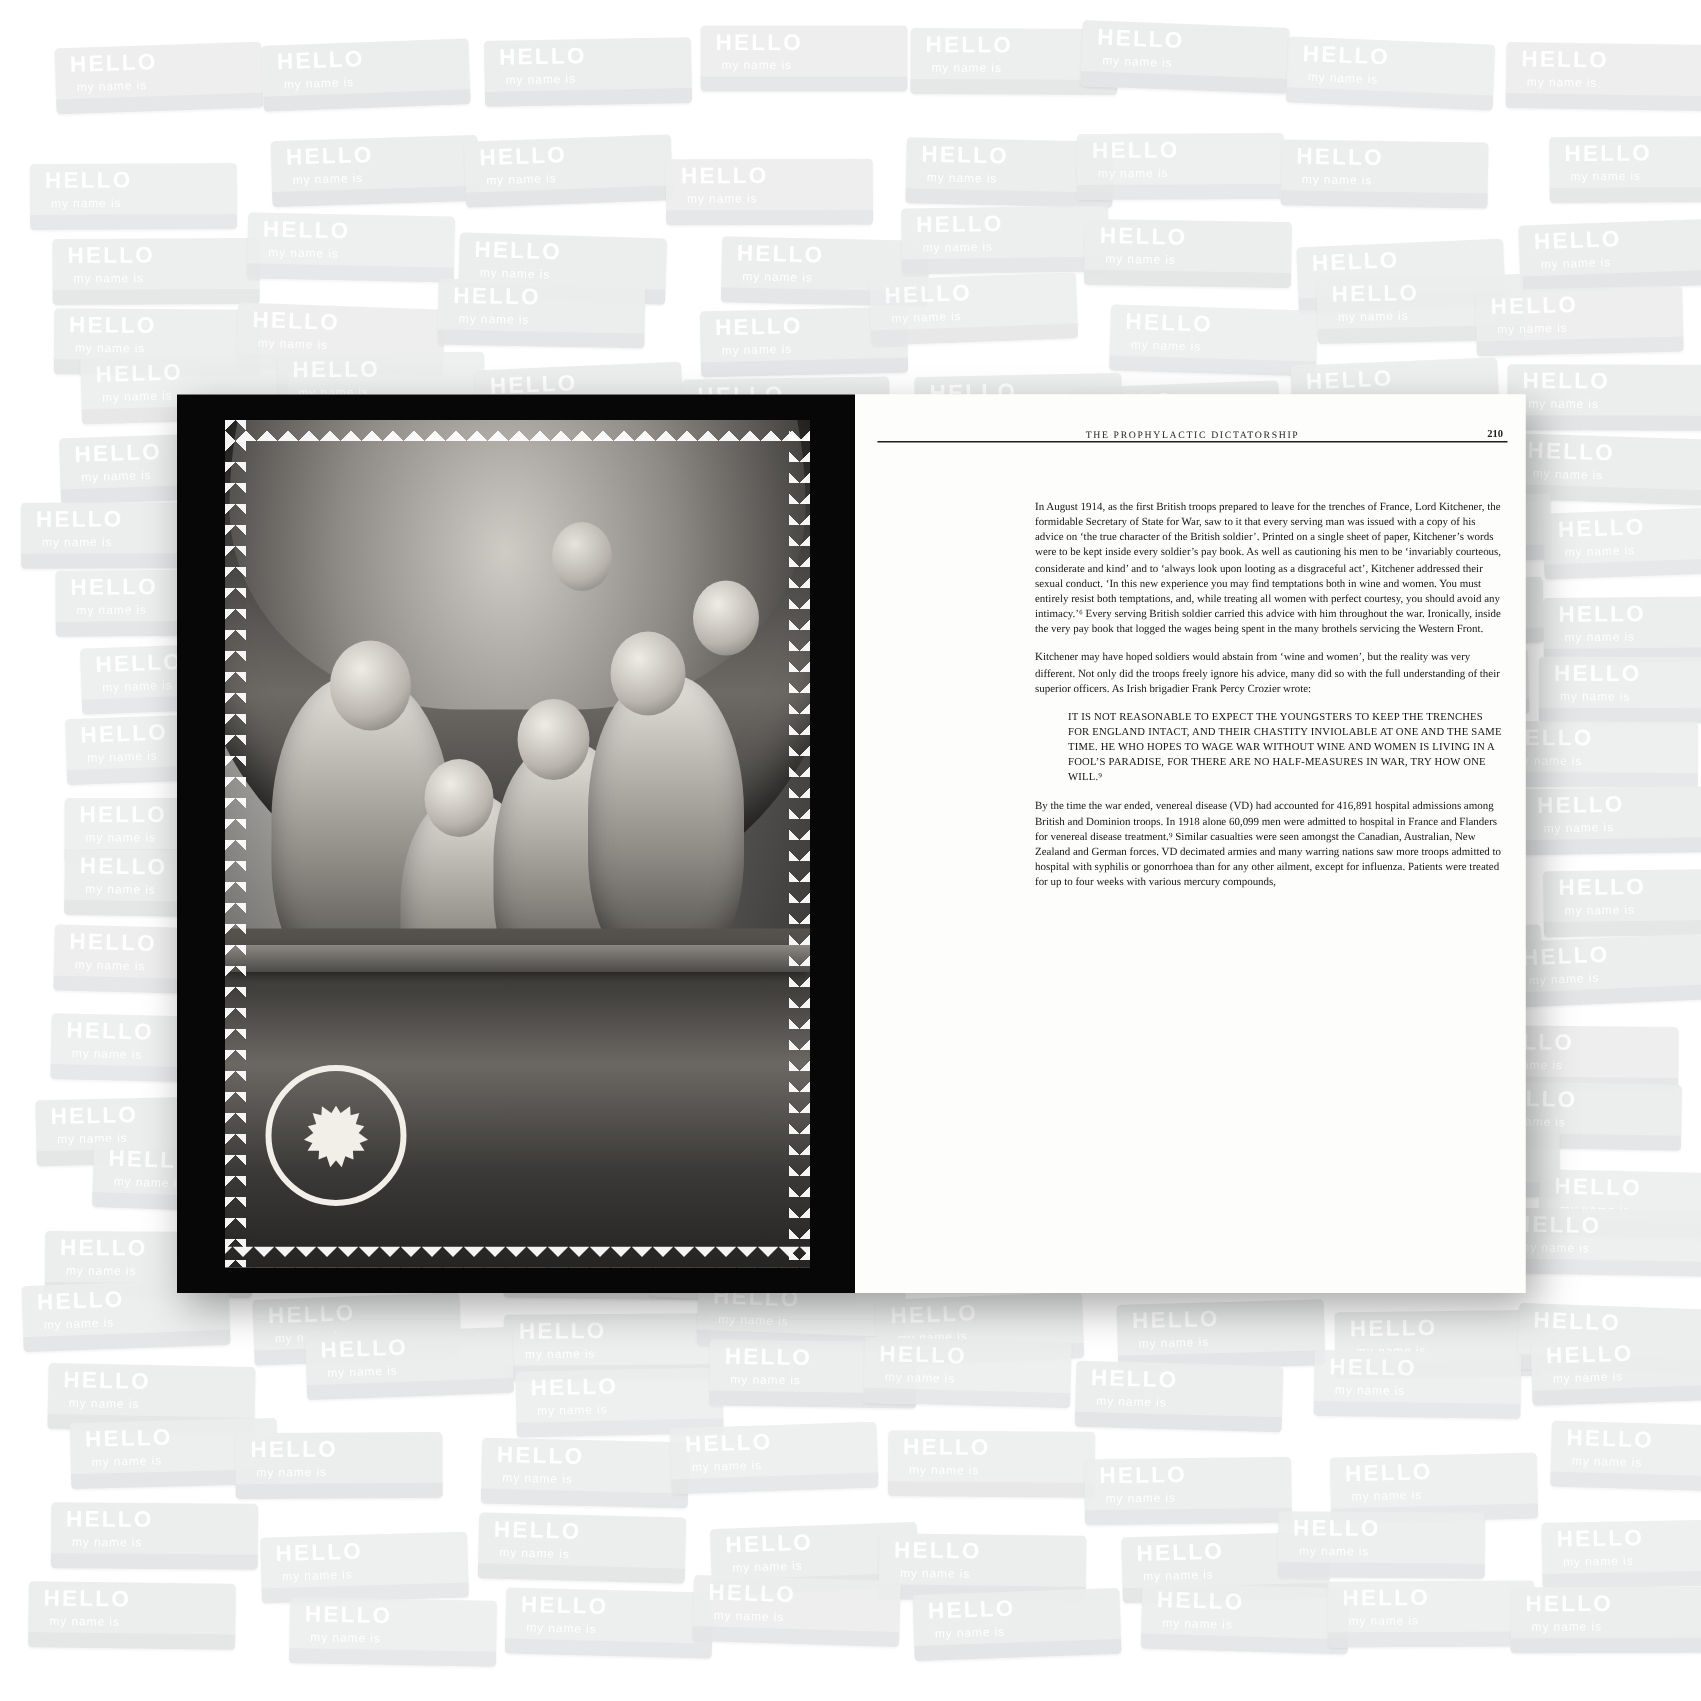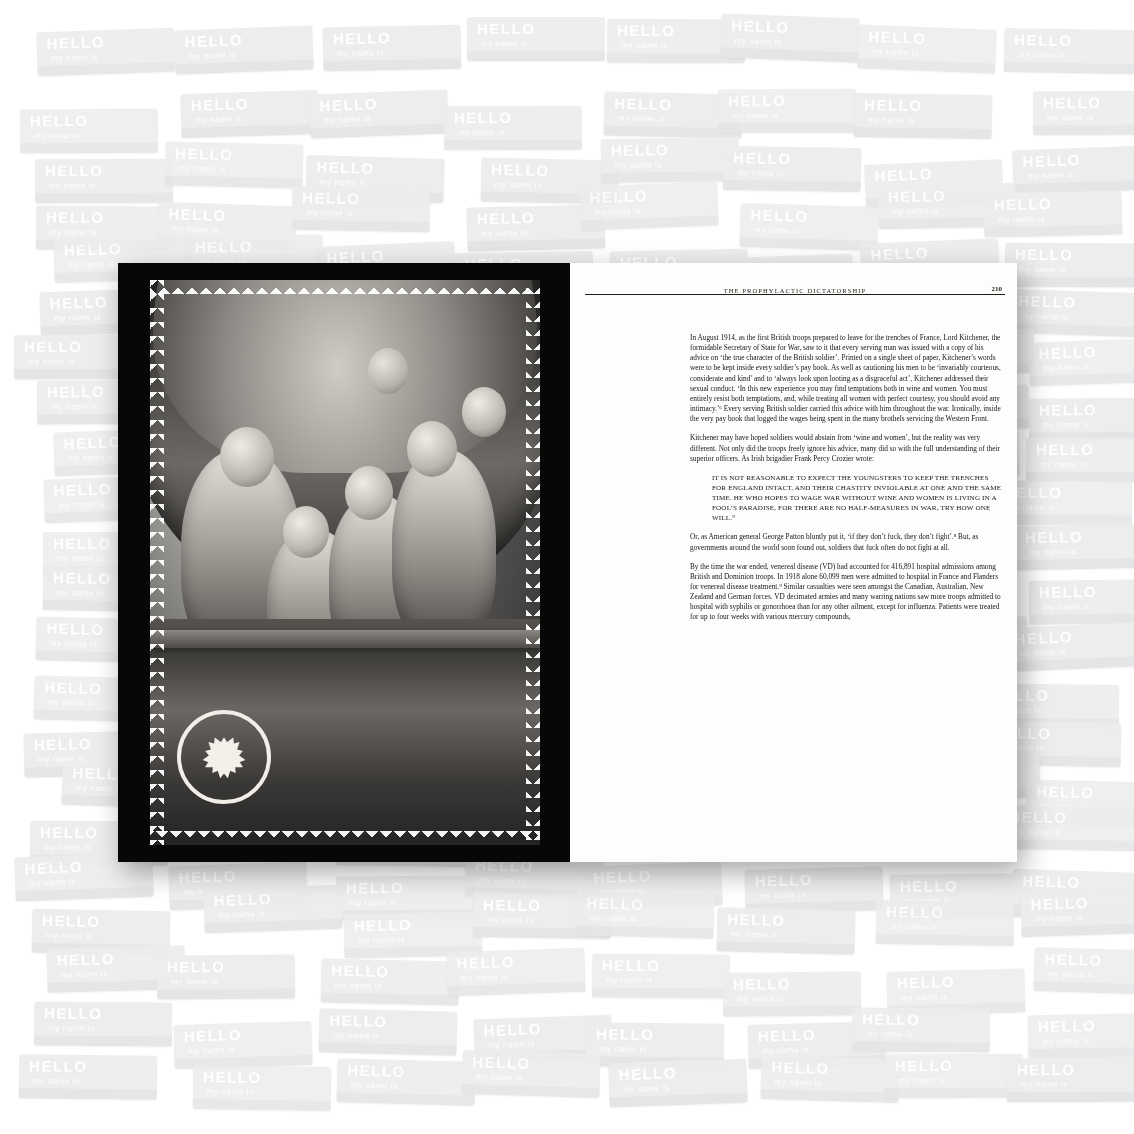--- a/index.html
+++ b/index.html
@@ -1110,17 +1110,16 @@
 
   <div id="page-right">
     <div id="rule"></div>
     <div id="running-head">THE PROPHYLACTIC DICTATORSHIP</div>
     <div id="folio">210</div>
 
     <div id="body">
       <p>In August 1914, as the first British troops prepared to leave for the trenches of France, Lord Kitchener, the formidable Secretary of State for War, saw to it that every serving man was issued with a copy of his advice on ‘the true character of the British soldier’. Printed on a single sheet of paper, Kitchener’s words were to be kept inside every soldier’s pay book. As well as cautioning his men to be ‘invariably courteous, considerate and kind’ and to ‘always look upon looting as a disgraceful act’, Kitchener addressed their sexual conduct. ‘In this new experience you may find temptations both in wine and women. You must entirely resist both temptations, and, while treating all women with perfect courtesy, you should avoid any intimacy.’⁶ Every serving British soldier carried this advice with him throughout the war. Ironically, inside the very pay book that logged the wages being spent in the many brothels servicing the Western Front.</p>
       <p>Kitchener may have hoped soldiers would abstain from ‘wine and women’, but the reality was very different. Not only did the troops freely ignore his advice, many did so with the full understanding of their superior officers. As Irish brigadier Frank Percy Crozier wrote:</p>
       <p class="blockquote">IT IS NOT REASONABLE TO EXPECT THE YOUNGSTERS TO KEEP THE TRENCHES FOR ENGLAND INTACT, AND THEIR CHASTITY INVIOLABLE AT ONE AND THE SAME TIME. HE WHO HOPES TO WAGE WAR WITHOUT WINE AND WOMEN IS LIVING IN A FOOL’S PARADISE, FOR THERE ARE NO HALF-MEASURES IN WAR, TRY HOW ONE WILL.⁹</p>
-      <p>Or, as American general George Patton bluntly put it, ‘if they don’t fuck, they don’t fight’.⁸ But, as governments around the world soon found out, soldiers that fuck often do not fight at all.</p>
       <p>By the time the war ended, venereal disease (VD) had accounted for 416,891 hospital admissions among British and Dominion troops. In 1918 alone 60,099 men were admitted to hospital in France and Flanders for venereal disease treatment.⁹ Similar casualties were seen amongst the Canadian, Australian, New Zealand and German forces. VD decimated armies and many warring nations saw more troops admitted to hospital with syphilis or gonorrhoea than for any other ailment, except for influenza. Patients were treated for up to four weeks with various mercury compounds,</p>
     </div>
   </div>
 </div>
 
 </body></html>

